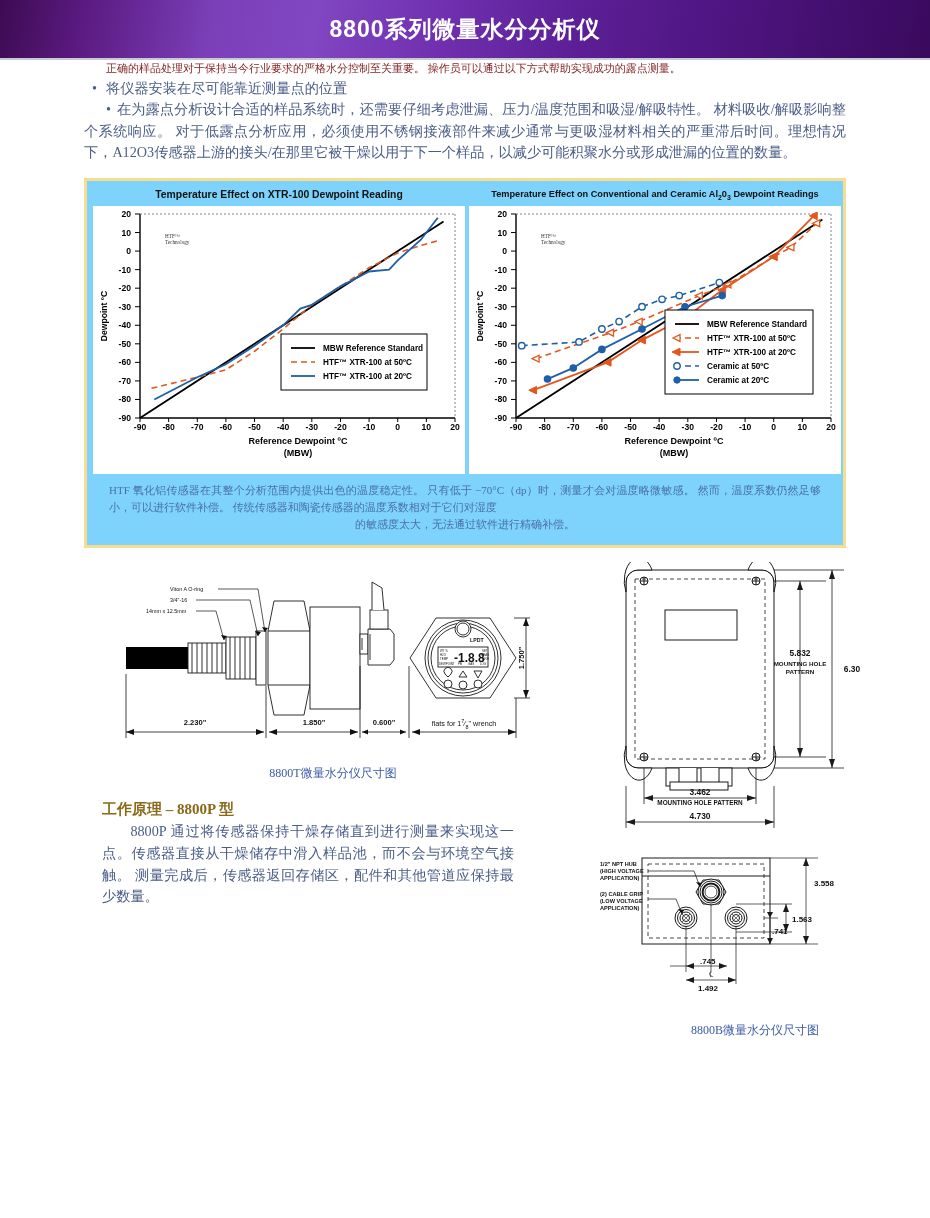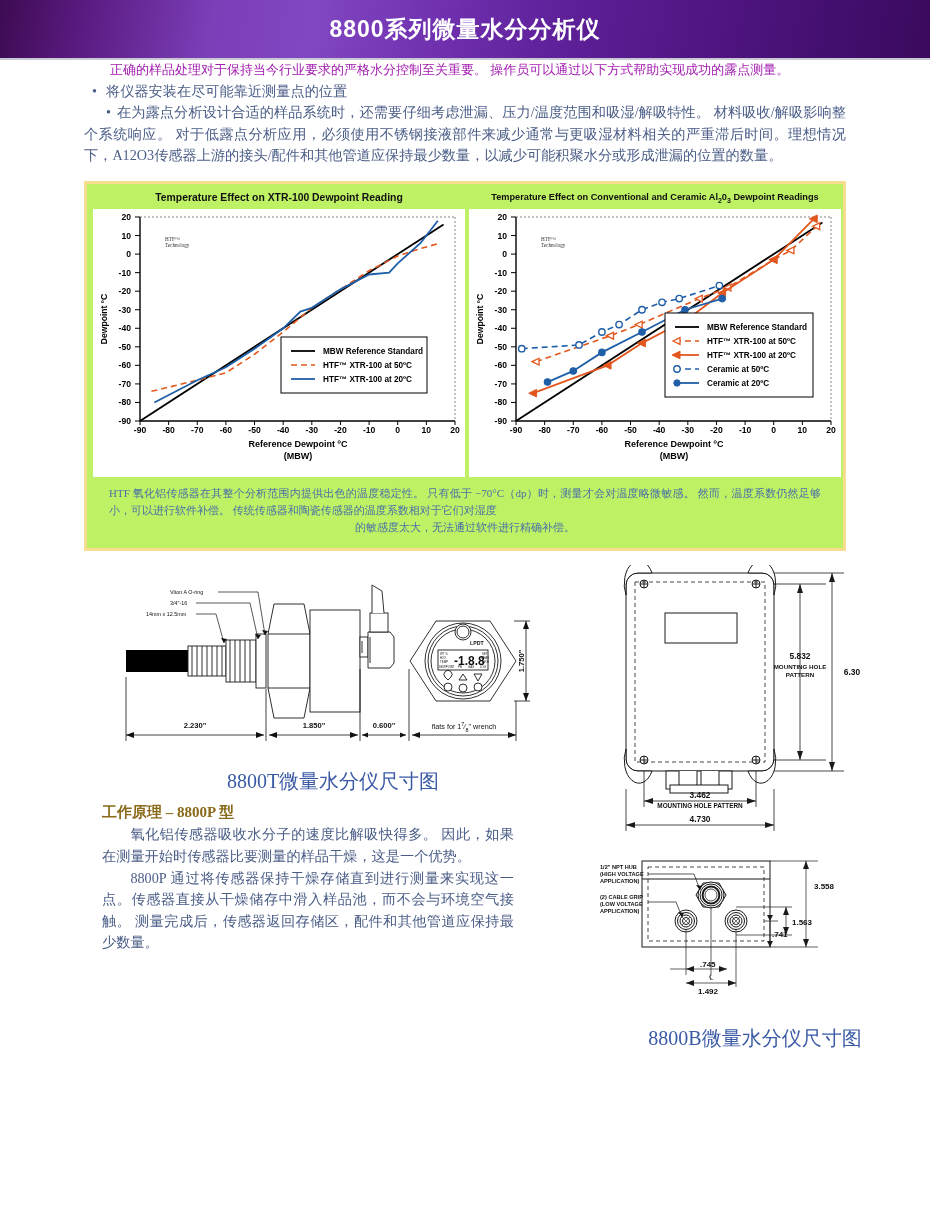--- a/index.html
+++ b/index.html
@@ -27,40 +27,40 @@
   }
   .header-rule { width:930px; height:2px; background:#c9c9d6; }
 
   
   .content { padding: 0 84px 0 84px; }
   .sec-title {
     color:#8a6a1a; font-weight:bold; font-size:14.5px;
     font-family:"Liberation Serif", serif; margin: 20px 0 2px 0;
   }
   .para {
-    color:#a21caf; font-size:13px; line-height:1.52;
+    color:#7f1d1d; font-size:11px; line-height:1.52;
     text-align: justify; margin:0 0 0 0; text-indent: 2em;
   }
   .bullets { margin: 1px 0 0 0; padding:0; list-style:none; }
   .bullets li {
     color:#4a5d87; font-size:14.2px; line-height:1.52;
     text-align: justify; padding-left: 22px; position:relative;
   }
   .bullets li::before {
     content:"•"; position:absolute; left: 8px; top:0; color:#4a5d87;
   }
   .bullets li.wrap { padding-left:0; text-indent:22px; }
   .bullets li.wrap::before { position:static; margin-right:6px; }
 
   
   .chart-panel {
     margin: 14px 84px 0 84px;
     width: 762px;
     border: 3px solid #f6dd8f;
-    background: #bef264;
+    background: #7dd3fc;
     padding: 8px 6px 10px 6px;
   }
   .charts-row { display:flex; gap: 4px; }
   .chart-box { flex: 1; position: relative; }
   .chart-title {
     text-align:center; font-family:"Liberation Sans", sans-serif;
     font-weight:bold; font-size:10.4px; color:#111; margin-bottom:4px;
     line-height:1.2;
   }
   .chart-title.small { font-size:9.2px; }
@@ -69,21 +69,21 @@
   .cap {
     color:#4a6fa8; font-size:11px; line-height:1.55; text-align:justify;
     padding: 8px 16px 2px 16px;
     font-family:"Liberation Serif", serif;
   }
   .cap .last { display:block; text-align:center; }
 
   
   .lower { position: relative; margin-top: 14px; }
   .draw-caption {
-    text-align:center; color:#3b5aa6; font-size:20px;
+    text-align:center; color:#3b5aa6; font-size:12px;
     font-family:"Liberation Serif", serif;
   }
 
   .panel-left-draw { position:absolute; left: 118px; top: 12px; width: 430px; }
   .panel-right-top { position:absolute; left: 604px; top: 0px; width: 320px; }
   .panel-right-bot { position:absolute; left: 600px; top: 292px; width: 310px; }
 
   .text-block { position:absolute; left:84px; top: 238px; width: 460px; }
   .sec-title2 {
     color:#8a6a1a; font-weight:bold; font-size:15px; margin:0 0 2px 18px;
@@ -100,21 +100,21 @@
 
 <div class="header">
   <h1>8800系列微量水分分析仪</h1>
 </div>
 <div class="header-rule"></div>
 
 <div class="content">
   <p class="para">正确的样品处理对于保持当今行业要求的严格水分控制至关重要。 操作员可以通过以下方式帮助实现成功的露点测量。</p>
   <ul class="bullets">
     <li>将仪器安装在尽可能靠近测量点的位置</li>
-    <li class="wrap">在为露点分析设计合适的样品系统时，还需要仔细考虑泄漏、压力/温度范围和吸湿/解吸特性。 材料吸收/解吸影响整个系统响应。 对于低露点分析应用，必须使用不锈钢接液部件来减少通常与更吸湿材料相关的严重滞后时间。理想情况下，A12O3传感器上游的接头/配件和其他管道应保持最少数量，以减少可能积聚水分或形成泄漏的位置的数量。</li>
+    <li class="wrap">在为露点分析设计合适的样品系统时，还需要仔细考虑泄漏、压力/温度范围和吸湿/解吸特性。 材料吸收/解吸影响整个系统响应。 对于低露点分析应用，必须使用不锈钢接液部件来减少通常与更吸湿材料相关的严重滞后时间。理想情况下，A12O3传感器上游的接头/在那里它被干燥以用于下一个样品，以减少可能积聚水分或形成泄漏的位置的数量。</li>
   </ul>
 </div>
 
 <div class="chart-panel">
   <div class="charts-row">
 
     <div class="chart-box">
       <div class="chart-title">Temperature Effect on XTR-100 Dewpoint Reading</div>
       <svg class="plot" width="372" height="268" viewBox="0 0 372 268">
         <rect x="0" y="0" width="372" height="268" fill="#ffffff"></rect>
@@ -615,16 +615,15 @@
         <text x="100" y="110">.745</text>
         <text x="98" y="137">1.492</text>
       </g>
       <text x="111" y="123" font-family="Liberation Serif, serif" font-size="8" fill="#111" text-anchor="middle">℄</text>
     </svg>
     <div class="draw-caption" style="margin-top:-6px;">8800B微量水分仪尺寸图</div>
   </div>
 
   <div class="text-block">
     <div class="sec-title2">工作原理 – 8800P 型</div>
-    <p class="para2">氧化铝传感器吸收水分子的速度比解吸快得多。 因此，如果在测量开始时传感器比要测量的样品干燥，这是一个优势。</p>
     <p class="para2">8800P 通过将传感器保持干燥存储直到进行测量来实现这一点。传感器直接从干燥储存中滑入样品池，而不会与环境空气接触。 测量完成后，传感器返回存储区，配件和其他管道应保持最少数量。</p>
   </div>
 </div>
 
 </body></html>

